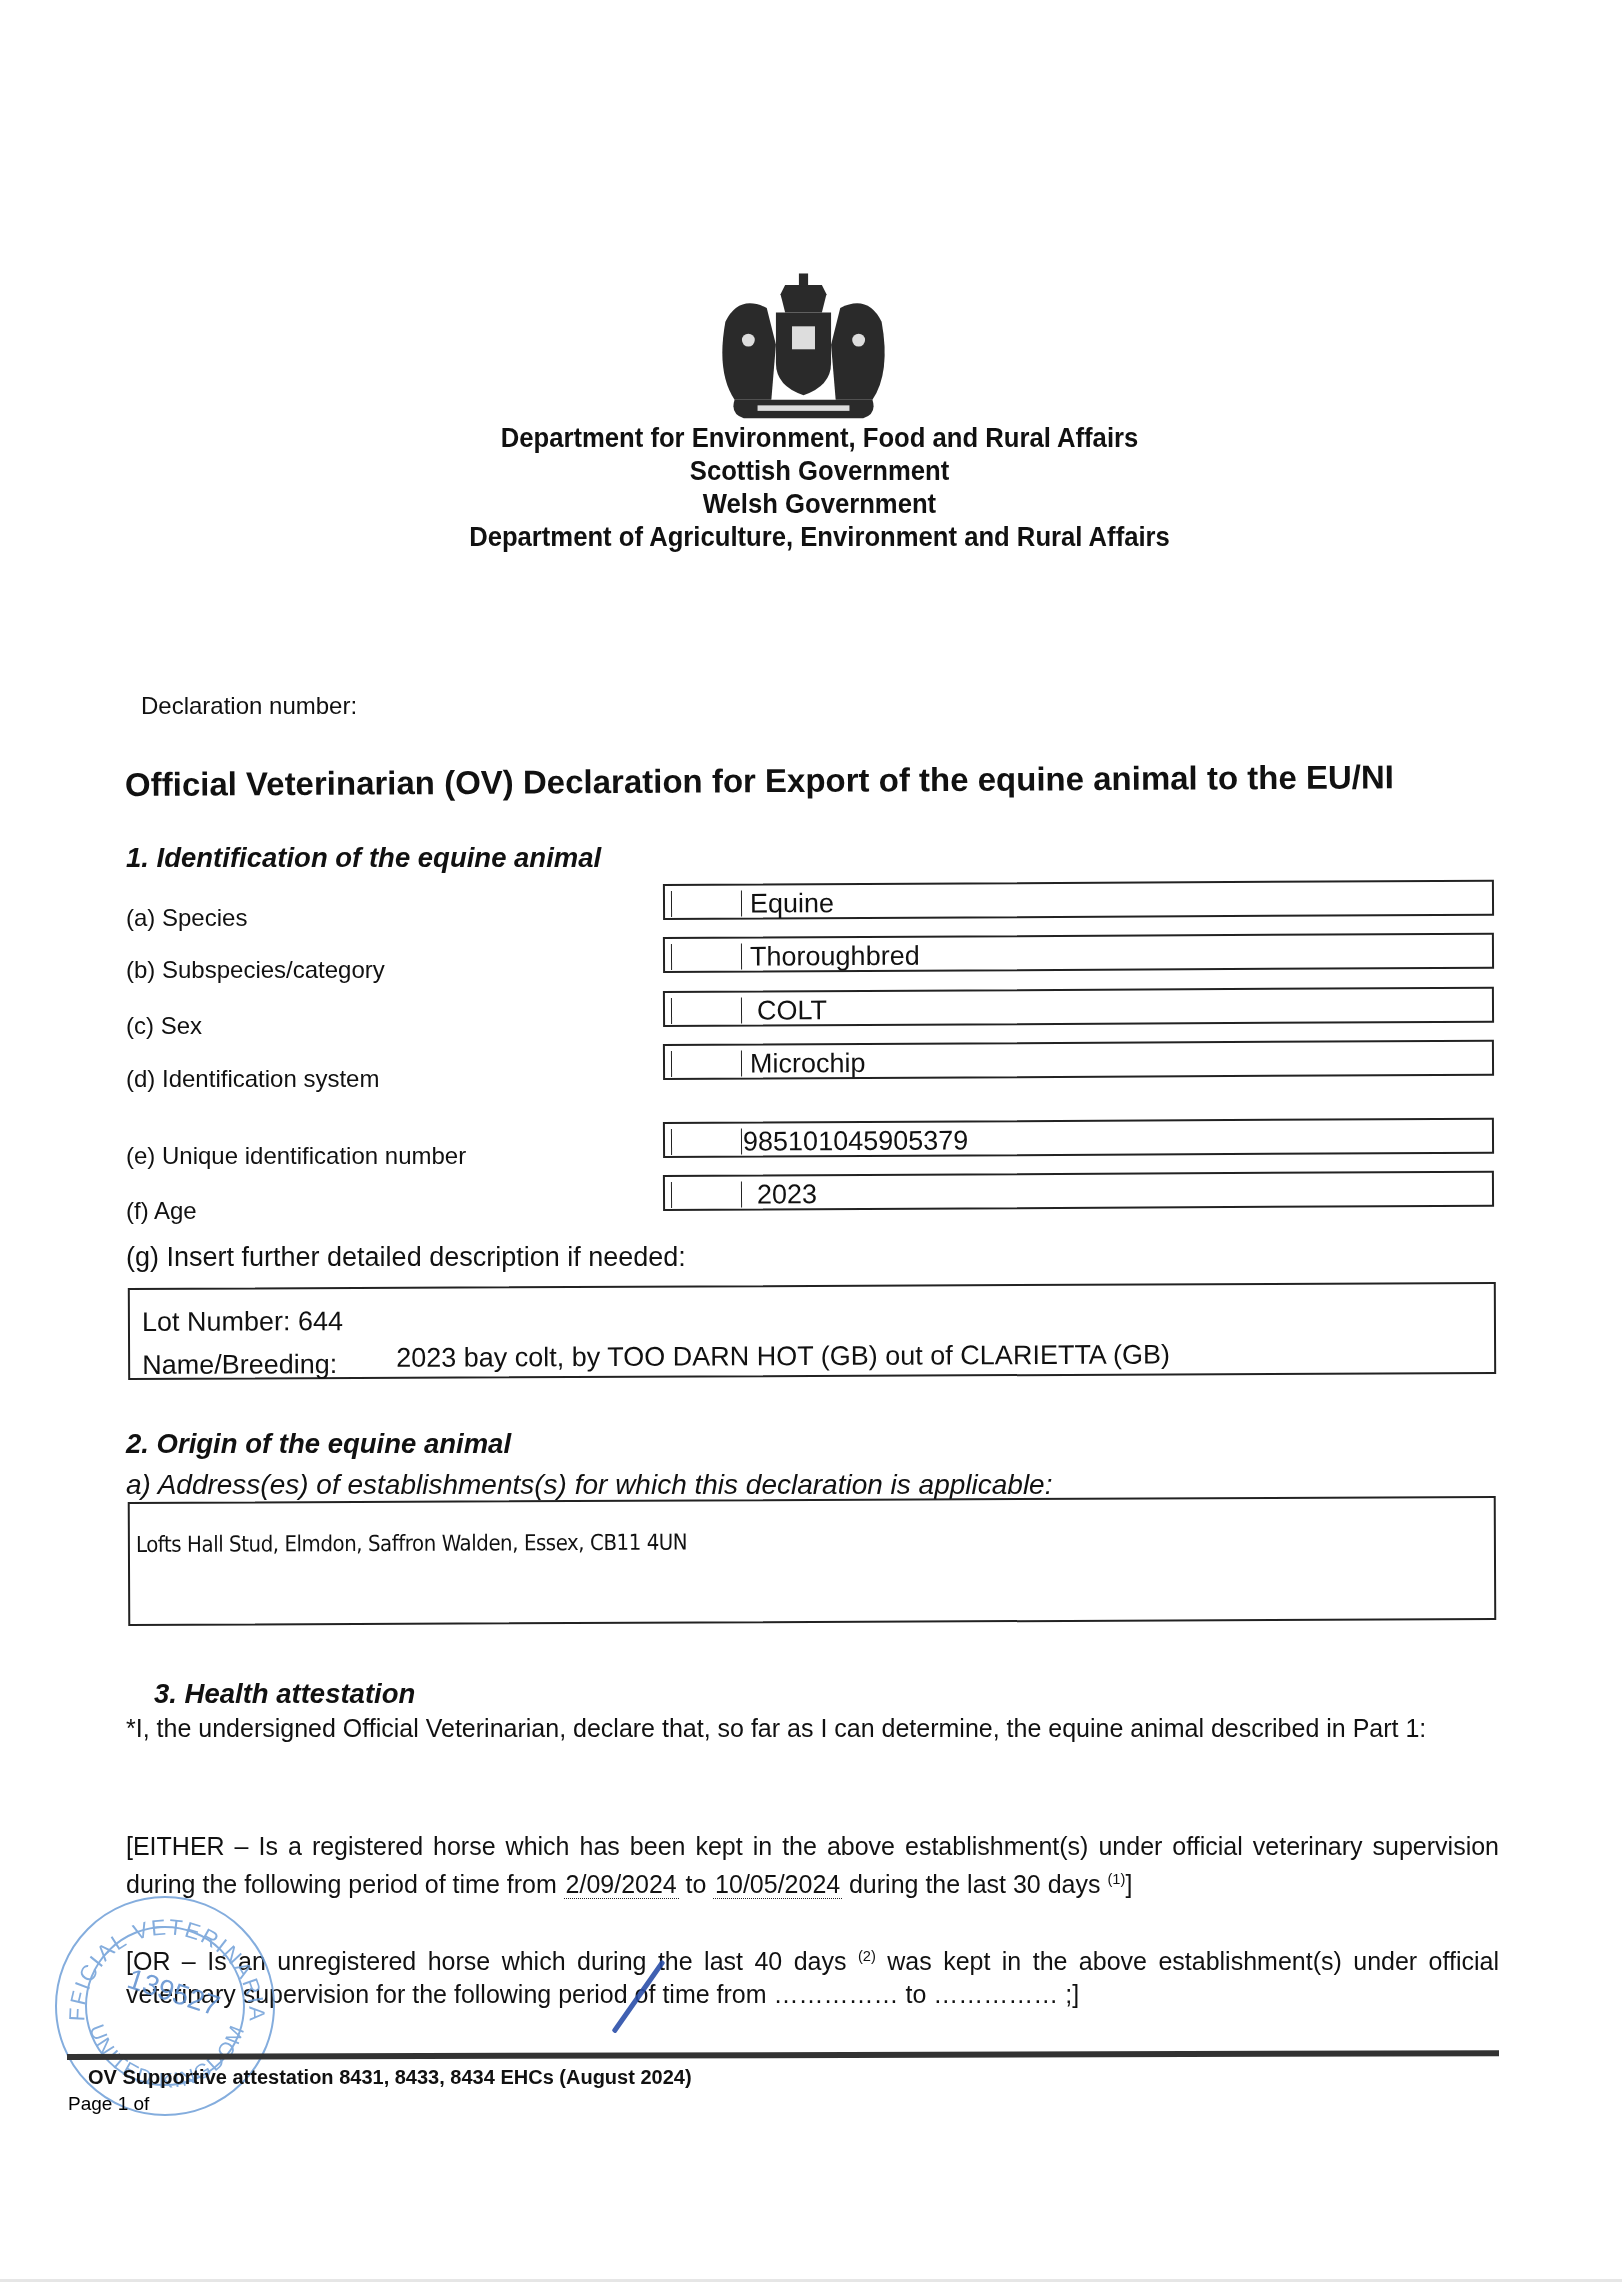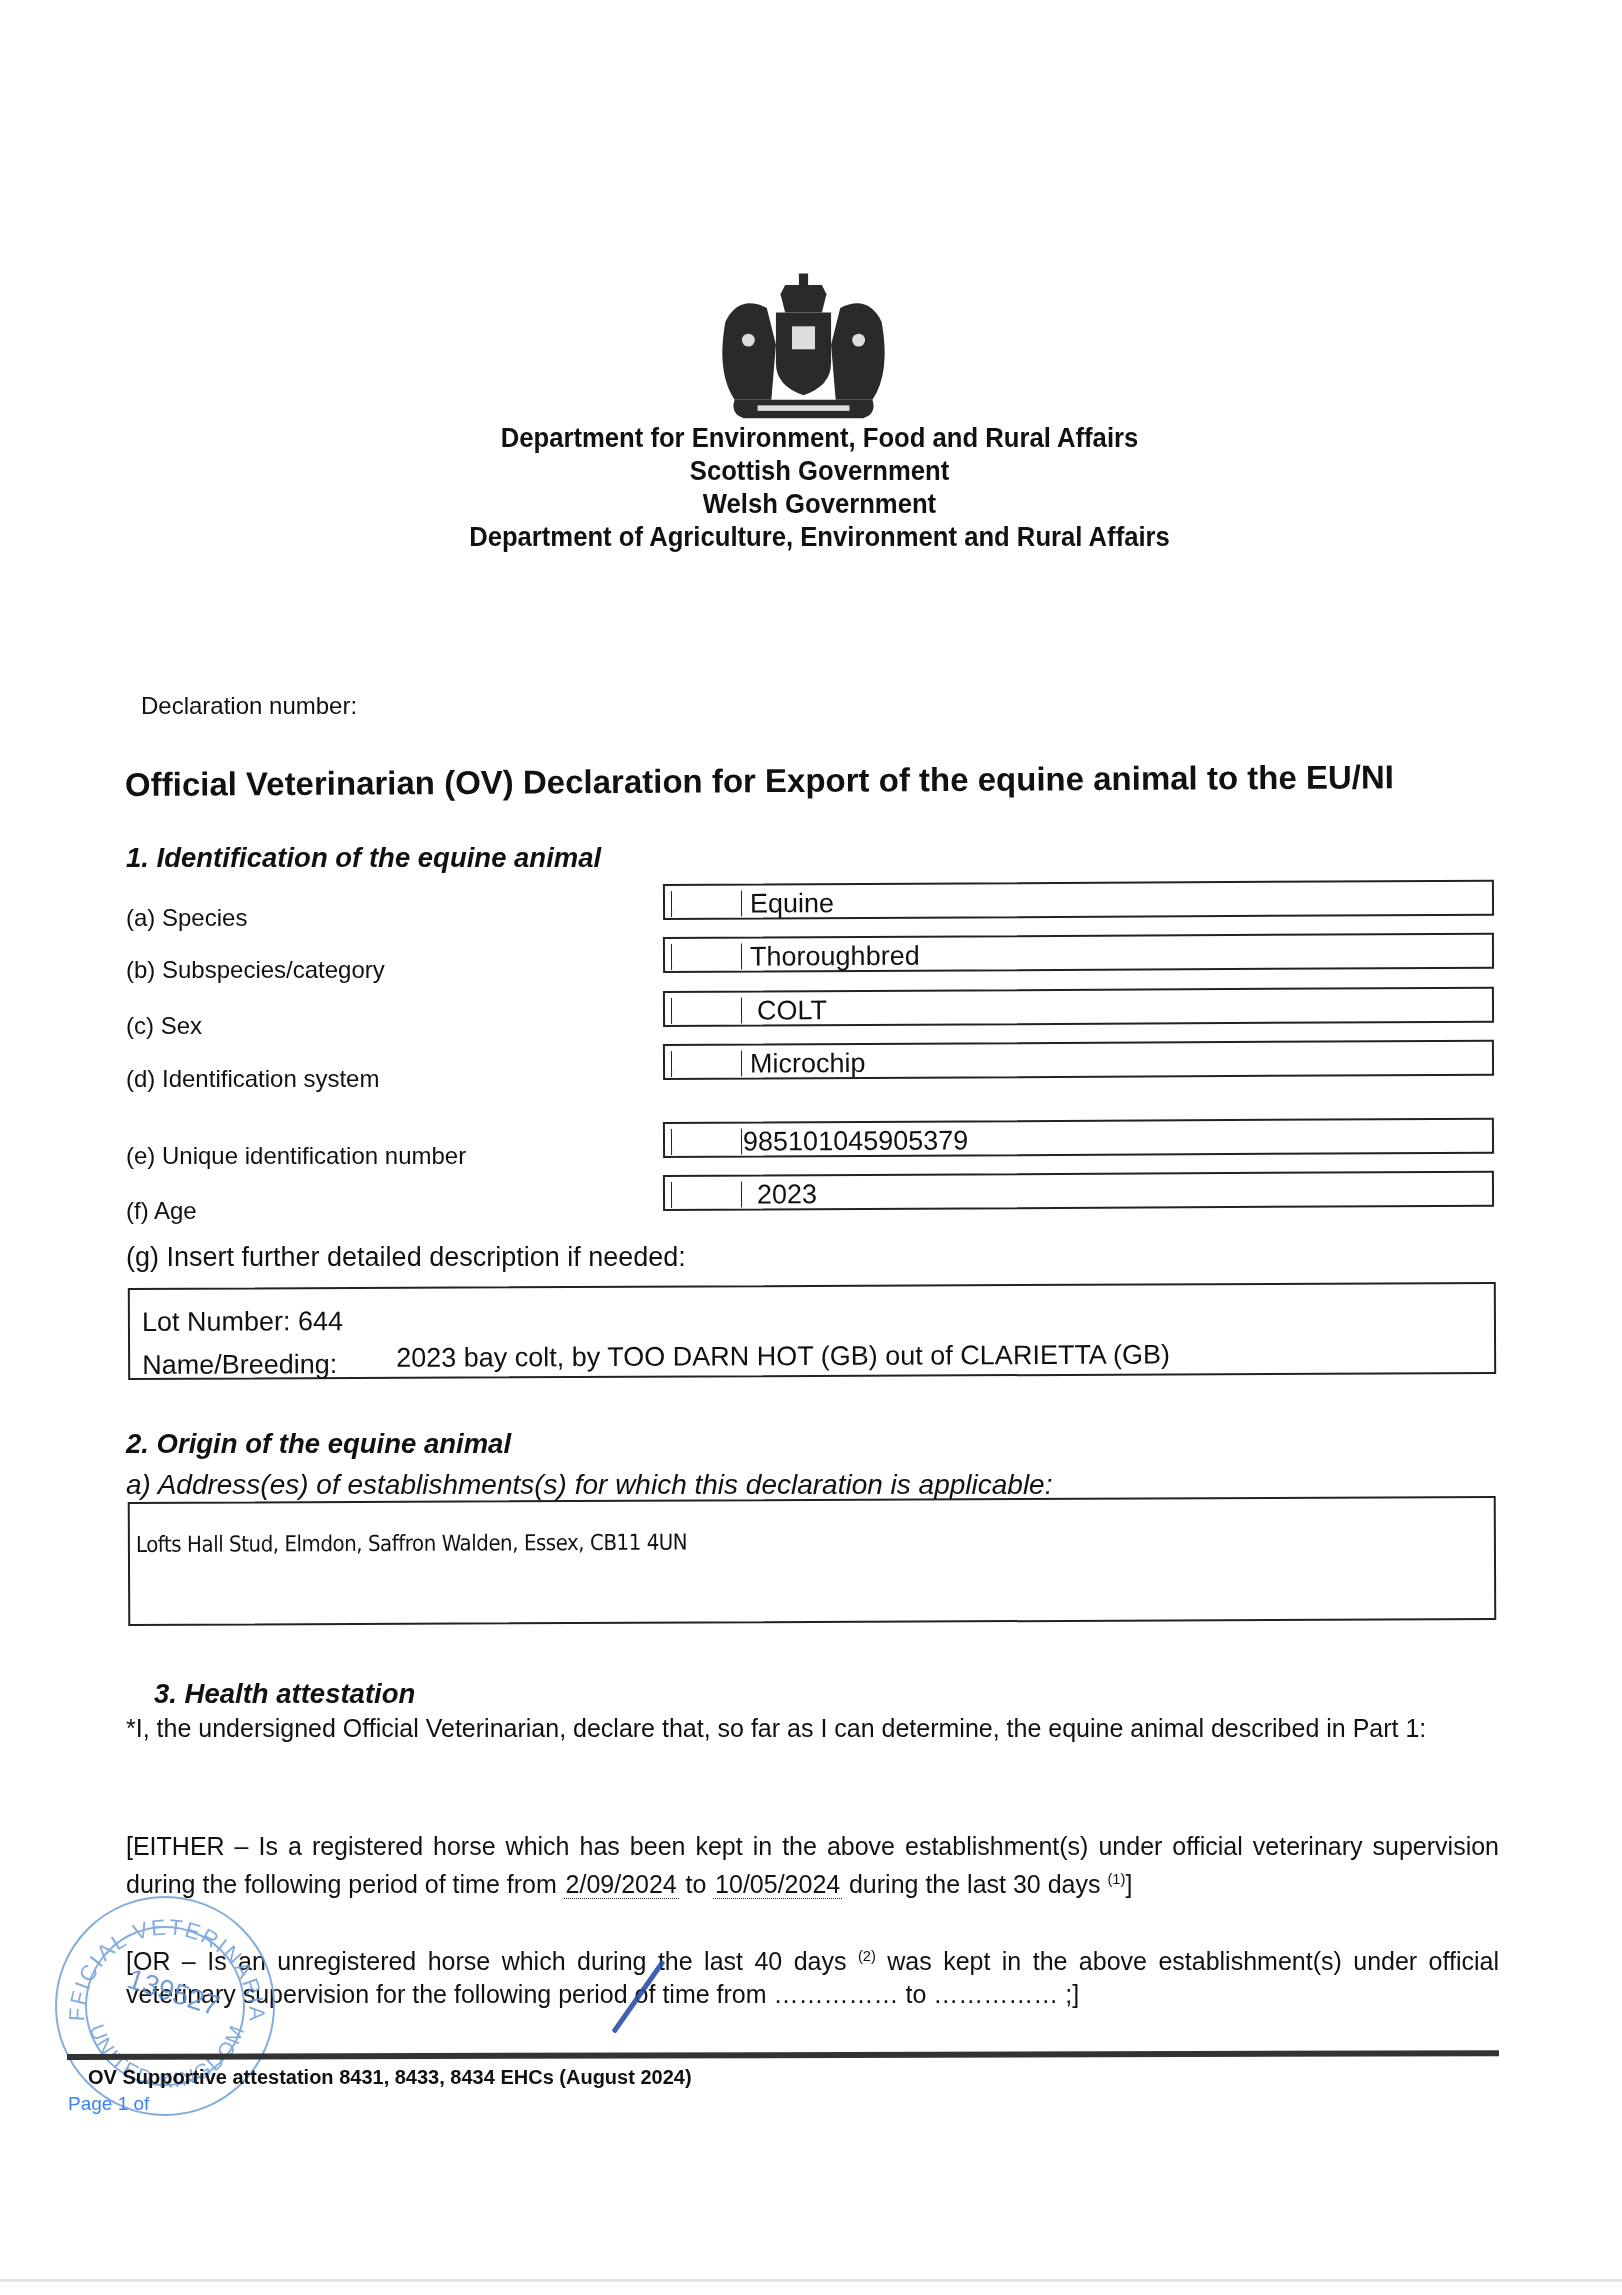--- a/index.html
+++ b/index.html
@@ -68,21 +68,21 @@
     .strike {
       left: 636px; top: 1953px; width: 4.6px; height: 87px; background: #2b4fa8;
       transform: rotate(35deg); transform-origin: center; opacity: 0.9; border-radius: 1.8px;
     }
 
     .footer-rule {
       left: 67px; top: 2054px; width: 1432px; height: 5.5px; background: #333;
       transform: rotate(-0.15deg); transform-origin: left center;
     }
     .footer-text { left: 68px; top: 2066px; font-size: 20px; font-weight: bold; white-space: nowrap; margin-left: 20px; }
-    .footer-page { left: 68px; top: 2093px; font-size: 19px; color: #3b82f6; white-space: nowrap; }
+    .footer-page { left: 68px; top: 2093px; font-size: 19px; color: #000000; white-space: nowrap; }
 
     .stamp {
       left: 55px; top: 1896px; width: 220px; height: 220px; border-radius: 50%;
       border: 2.8px solid #6f9fd8; box-sizing: border-box; opacity: 0.85;
     }
     .stamp-inner {
       position: absolute; left: 27.5px; top: 27.5px; width: 160px; height: 160px;
       border-radius: 50%; border: 2.3px solid #6f9fd8; box-sizing: border-box;
     }
     .stamp-svg { position: absolute; left: 0; top: 0; }

